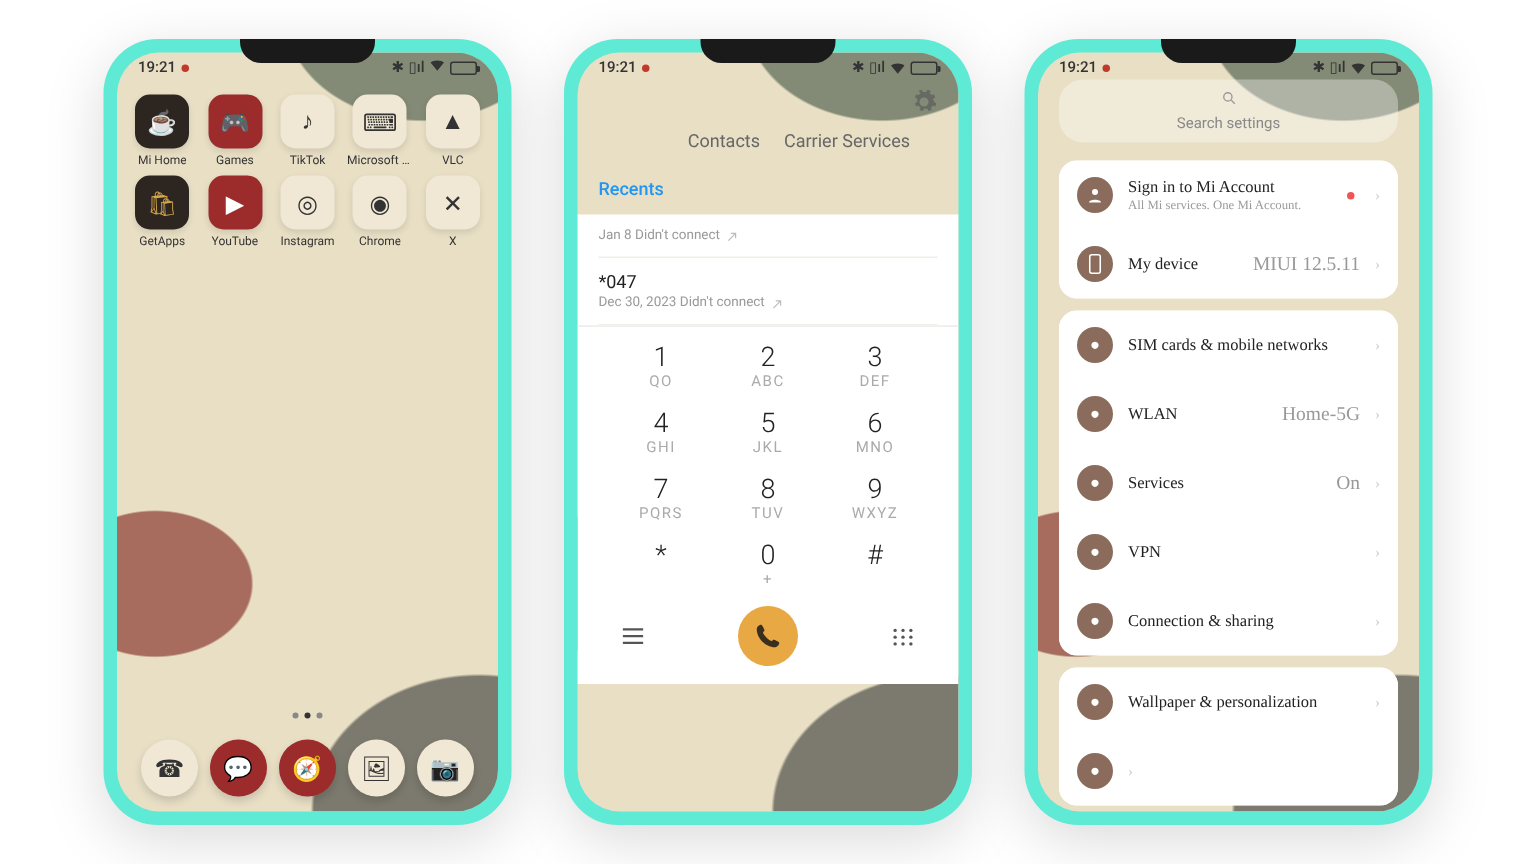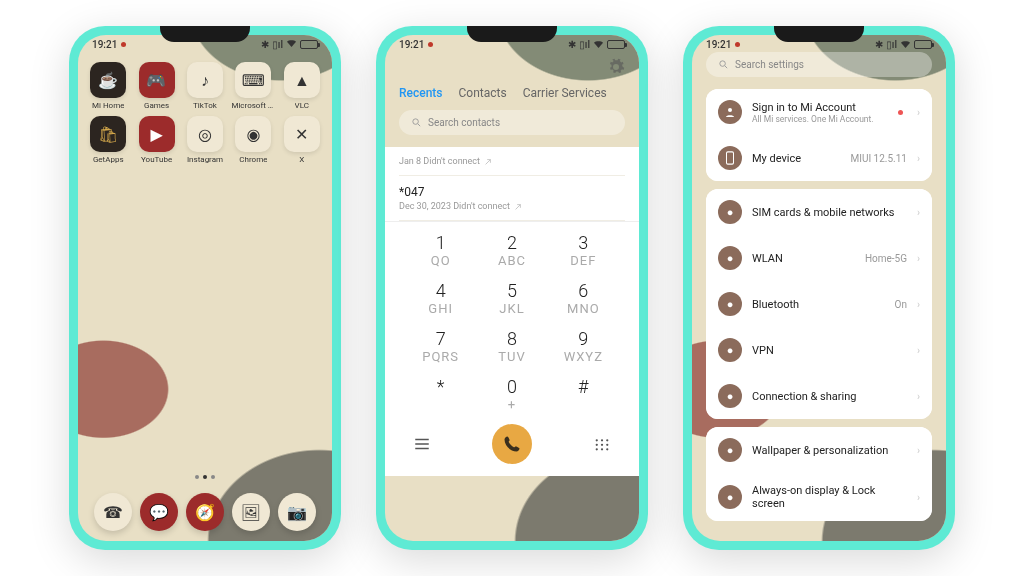--- a/index.html
+++ b/index.html
@@ -106,68 +106,69 @@
   box-shadow: 0 3px 6px rgba(0,0,0,0.15);
 }
 .page-ind { position: absolute; bottom: 62px; left:0; right:0; display:flex; justify-content:center; gap:4px; }
 .page-ind span { width:4px; height:4px; background:#888; border-radius:50%; }
 .page-ind span.active { background:#333; }
 
 
 .dialer-header { padding: 6px 14px 0; text-align: right; }
 .dialer-tabs { display: flex; gap: 16px; padding: 6px 14px 10px; font-size: 12px; }
 .dialer-tabs span { color: #666; }
-.dialer-tabs span.active { color: #2196f3; font-weight: 500; }
+.dialer-tabs span.active { color: #2196f3; font-weight: 500; margin-top: 32px; }
 .search-bar {
   margin: 0 14px 12px;
   background: rgba(255,255,255,0.35);
   border-radius: 16px;
   padding: 7px 12px;
   display: flex;
   align-items: center;
   gap: 6px;
   font-size: 10px;
   color: #888;
+  flex-direction: column;
 }
 .call-list { padding: 0 14px; background: #fff; }
 .call-item { padding: 9px 0; border-bottom: 1px solid #f0ede4; }
 .call-num { font-size: 12px; color: #222; margin-bottom: 2px; }
 .call-meta { font-size: 9px; color: #999; display:flex; align-items:flex-end; gap:4px; }
 .call-meta svg { width:8px; height:8px; }
 
 .dialpad {
   display: grid;
   grid-template-columns: repeat(3, 1fr);
   padding: 10px 20px 0;
   row-gap: 12px;
   background: #fff;
   border-top: 1px solid #eee;
 }
 .dialkey { text-align: center; }
 .dialkey-digit { font-size: 18px; color: #222; font-weight: 300; }
-.dialkey-sub { font-size: 13px; color: #aaa; letter-spacing: 1px; }
+.dialkey-sub { font-size: 10px; color: #aaa; letter-spacing: 1px; }
 
 .dial-bottom {
   display: flex;
   justify-content: space-between;
   align-items: center;
   padding: 12px 28px 12px;
   background: #fff;
 }
 .call-button {
   width: 40px; height: 40px;
   background: #e8a843;
   border-radius: 50%;
   display: flex; align-items: center; justify-content: center;
   color: #333;
 }
 
 
 .settings-title { font-size: 22px; font-weight: 500; color: #222; padding: 10px 18px 10px; }
-.settings-list { padding: 0 14px; }
+.settings-list { padding: 0 14px; font-family: Liberation Serif, serif; }
 .settings-item {
   background: #fff;
   border-radius: 12px;
   padding: 11px 12px;
   margin-bottom: 6px;
   display: flex;
   align-items: center;
   gap: 10px;
 }
 .settings-group { background:#fff; border-radius:12px; margin-bottom:8px; overflow:hidden; }
@@ -176,21 +177,21 @@
   width: 24px; height: 24px;
   border-radius: 50%;
   display: flex; align-items: center; justify-content: center;
   font-size: 11px;
   flex-shrink: 0;
   background: #8b6b5b; color: #fff;
 }
 .set-body { flex: 1; }
 .set-label { font-size: 11px; color: #222; }
 .set-sub { font-size: 8.5px; color: #999; }
-.set-value { font-size: 10px; color: #999; }
+.set-value { font-size: 13px; color: #999; }
 .set-arrow { color: #ccc; font-size: 10px; }
 .signin-dot { width:5px; height:5px; background:#e55; border-radius:50%; margin-right:4px; }
 
 .gear-ico { width: 18px; height:18px; color:#555; }
 </style>
 </head>
 <body>
 
 <div class="phone">
   <div class="notch"></div>
@@ -297,27 +298,20 @@
           <path fill="currentColor" d="M12 8a4 4 0 100 8 4 4 0 000-8zm9 4l2 1-1 3-2-1a8 8 0 01-2 2l1 2-3 1-1-2h-3l-1 2-3-1 1-2a8 8 0 01-2-2l-2 1-1-3 2-1v-3l-2-1 1-3 2 1a8 8 0 012-2L7 2l3-1 1 2h3l1-2 3 1-1 2a8 8 0 012 2l2-1 1 3-2 1z" opacity="0.6"></path>
         </svg>
     </div>
 
     <div class="dialer-tabs">
       <span class="active">Recents</span>
       <span>Contacts</span>
       <span>Carrier Services</span>
     </div>
 
-    <div class="search-bar">
-      <svg width="11" height="11" viewBox="0 0 24 24">
-          <circle cx="10" cy="10" r="6" fill="none" stroke="#999" stroke-width="2"></circle>
-          <line x1="15" y1="15" x2="20" y2="20" stroke="#999" stroke-width="2"></line>
-        </svg>
-      <span>Search contacts</span>
-    </div>
 
     <div class="call-list" id="call-list">
         <div class="call-item">
                  <div class="call-meta">Jan 8 Didn't connect <svg viewBox="0 0 10 10">
               <path d="M2 8L8 2M4 2h4v4" stroke="#bbb" fill="none"></path>
             </svg></div>
         </div>
         <div class="call-item">
           <div class="call-num">*047</div>
                  <div class="call-meta">Dec 30, 2023 Didn't connect <svg viewBox="0 0 10 10">
@@ -473,21 +467,21 @@
             <div class="set-icon">●</div>
                    <div class="set-body">
               <div class="set-label">WLAN</div>
             </div>
                    <span class="set-value">Home-5G</span>
                    <span class="set-arrow">›</span>
           </div>
           <div class="settings-item">
             <div class="set-icon">●</div>
                    <div class="set-body">
-              <div class="set-label">Bluetooth</div>
+              <div class="set-label">Services</div>
             </div>
                    <span class="set-value">On</span>
                    <span class="set-arrow">›</span>
           </div>
           <div class="settings-item">
             <div class="set-icon">●</div>
                    <div class="set-body">
               <div class="set-label">VPN</div>
             </div>
 
@@ -506,22 +500,19 @@
           <div class="settings-item">
             <div class="set-icon">●</div>
                    <div class="set-body">
               <div class="set-label">Wallpaper &amp; personalization</div>
             </div>
 
                    <span class="set-arrow">›</span>
           </div>
           <div class="settings-item">
             <div class="set-icon">●</div>
-                   <div class="set-body">
-              <div class="set-label">Always-on display &amp; Lock screen</div>
-            </div>
 
                    <span class="set-arrow">›</span>
           </div>
         </div>
     </div>
   </div>
 </div>
 
 </body></html>

